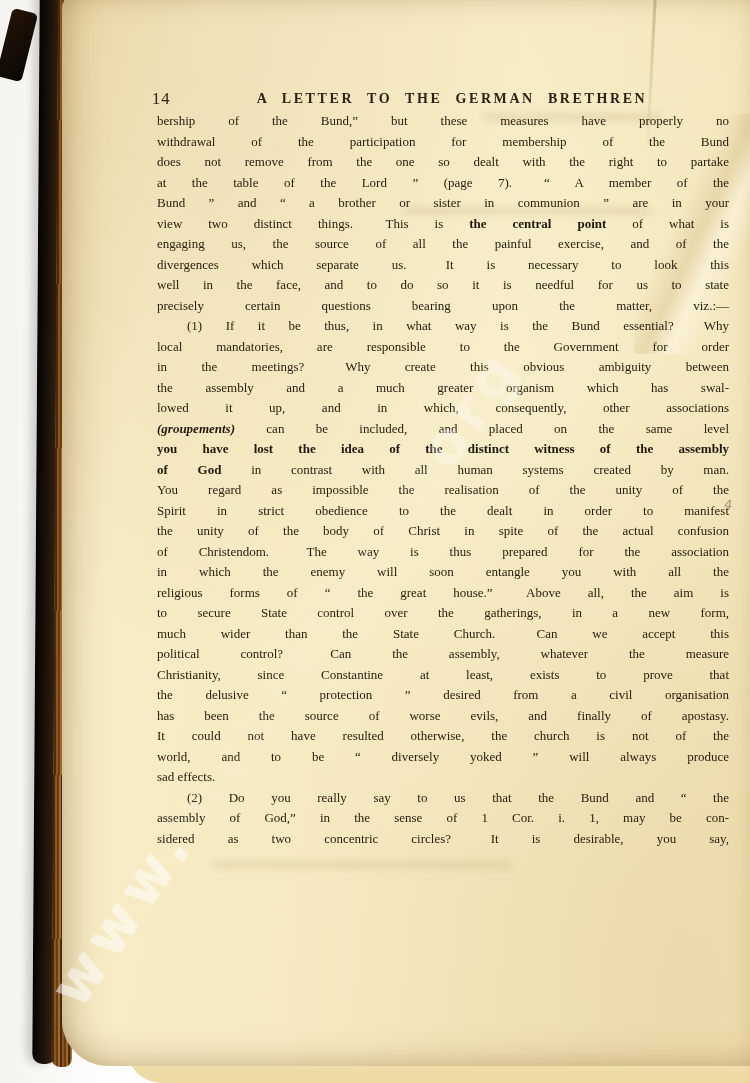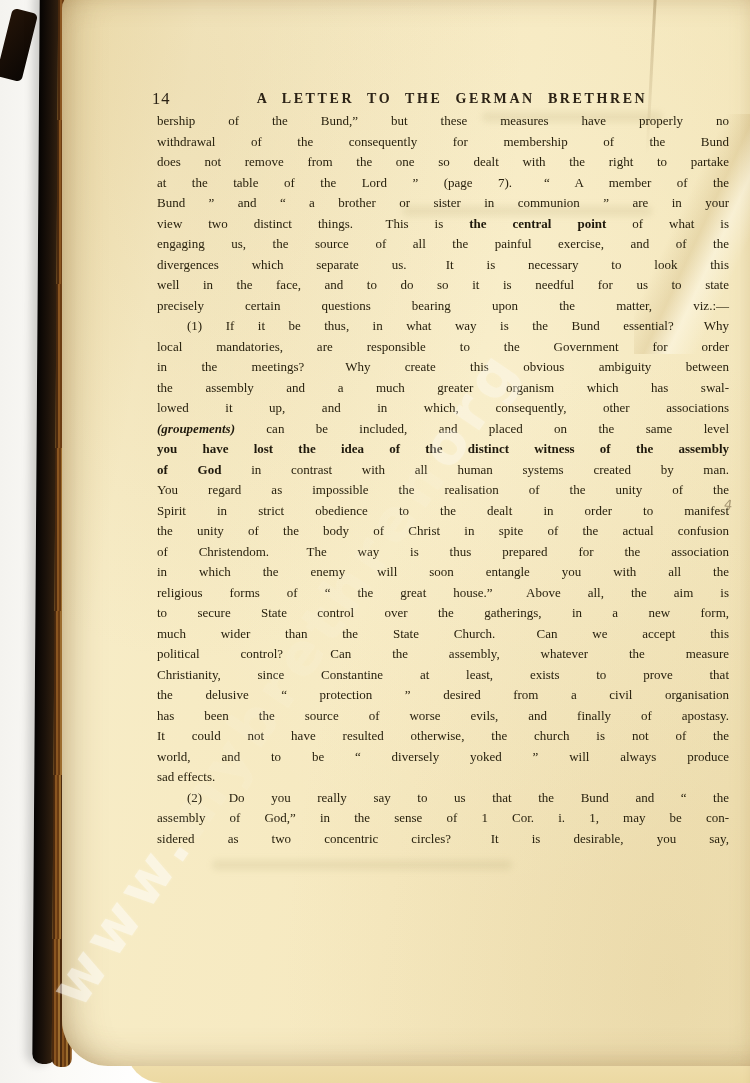--- a/index.html
+++ b/index.html
@@ -80,21 +80,21 @@
     <div class="fold"></div>
     <div class="smudge sm1"></div>
     <div class="smudge sm2"></div>
     <div class="smudge sm3"></div>
 
     <div class="pagenum">14</div>
     <div class="running-header">A LETTER TO THE GERMAN BRETHREN</div>
 
     <div class="body">
         <div class="line">bership of the Bund,” but these measures have properly no</div>
-        <div class="line">withdrawal of the consequently for membership of the Bund</div>
+        <div class="line">withdrawal of the participation for membership of the Bund</div>
         <div class="line">does not remove from the one so dealt with the right to partake</div>
         <div class="line">at the table of the Lord ” (page 7).  “ A member of the</div>
         <div class="line">Bund ” and “ a brother or sister in communion ” are in your</div>
         <div class="line">view two distinct things.  This is <b>the central point</b> of what is</div>
         <div class="line">engaging us, the source of all the painful exercise, and of the</div>
         <div class="line">divergences which separate us.  It is necessary to look this</div>
         <div class="line">well in the face, and to do so it is needful for us to state</div>
         <div class="line">precisely certain questions bearing upon the matter, viz.:—</div>
         <div class="line indent">(1) If it be thus, in what way is the Bund essential?  Why</div>
         <div class="line">local mandatories, are responsible to the Government for order</div>

